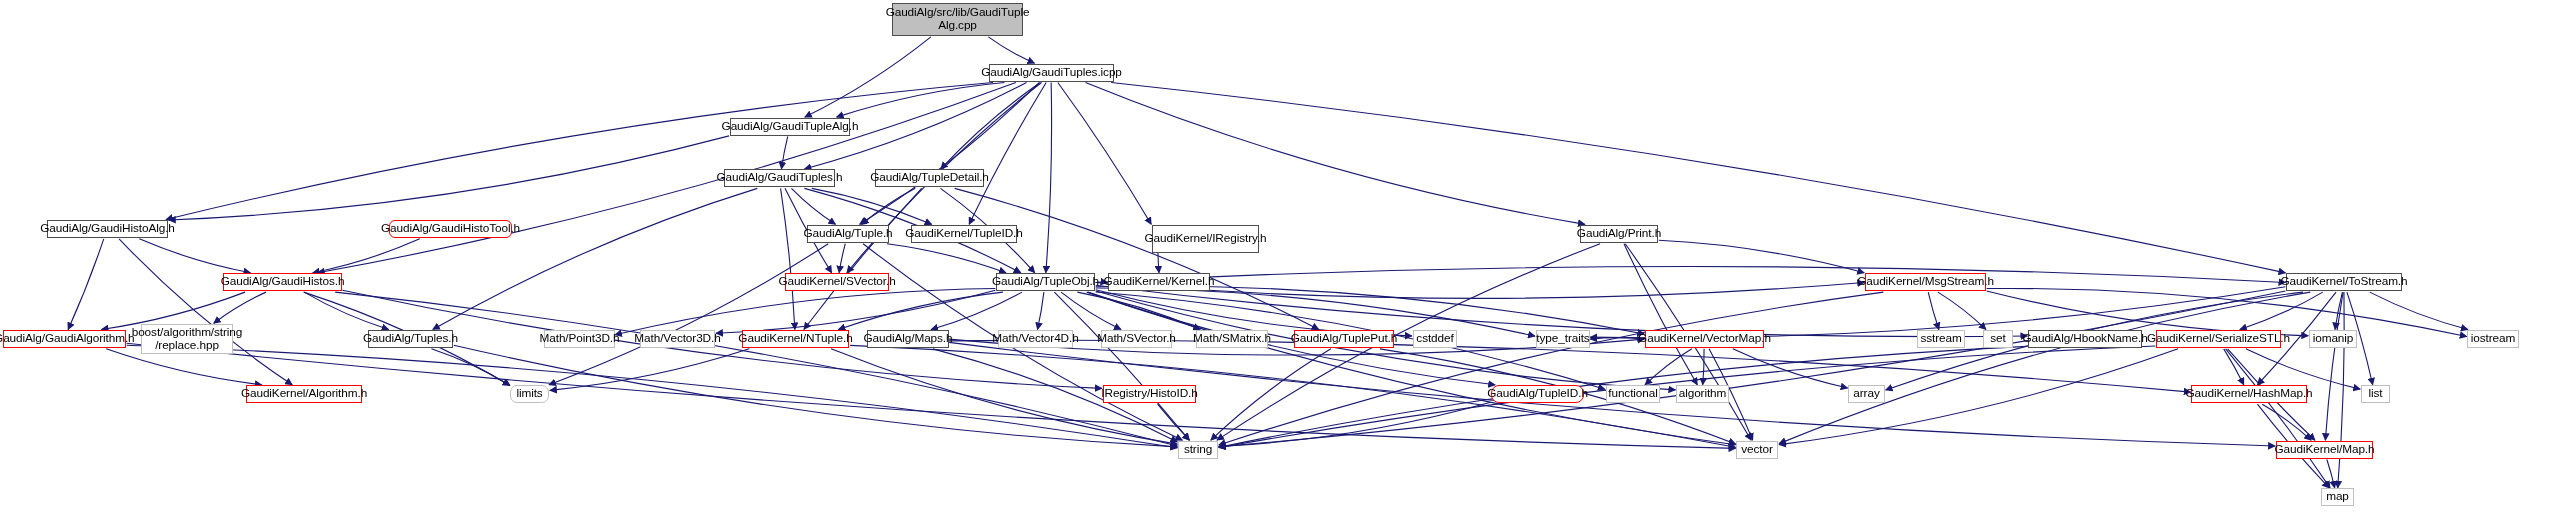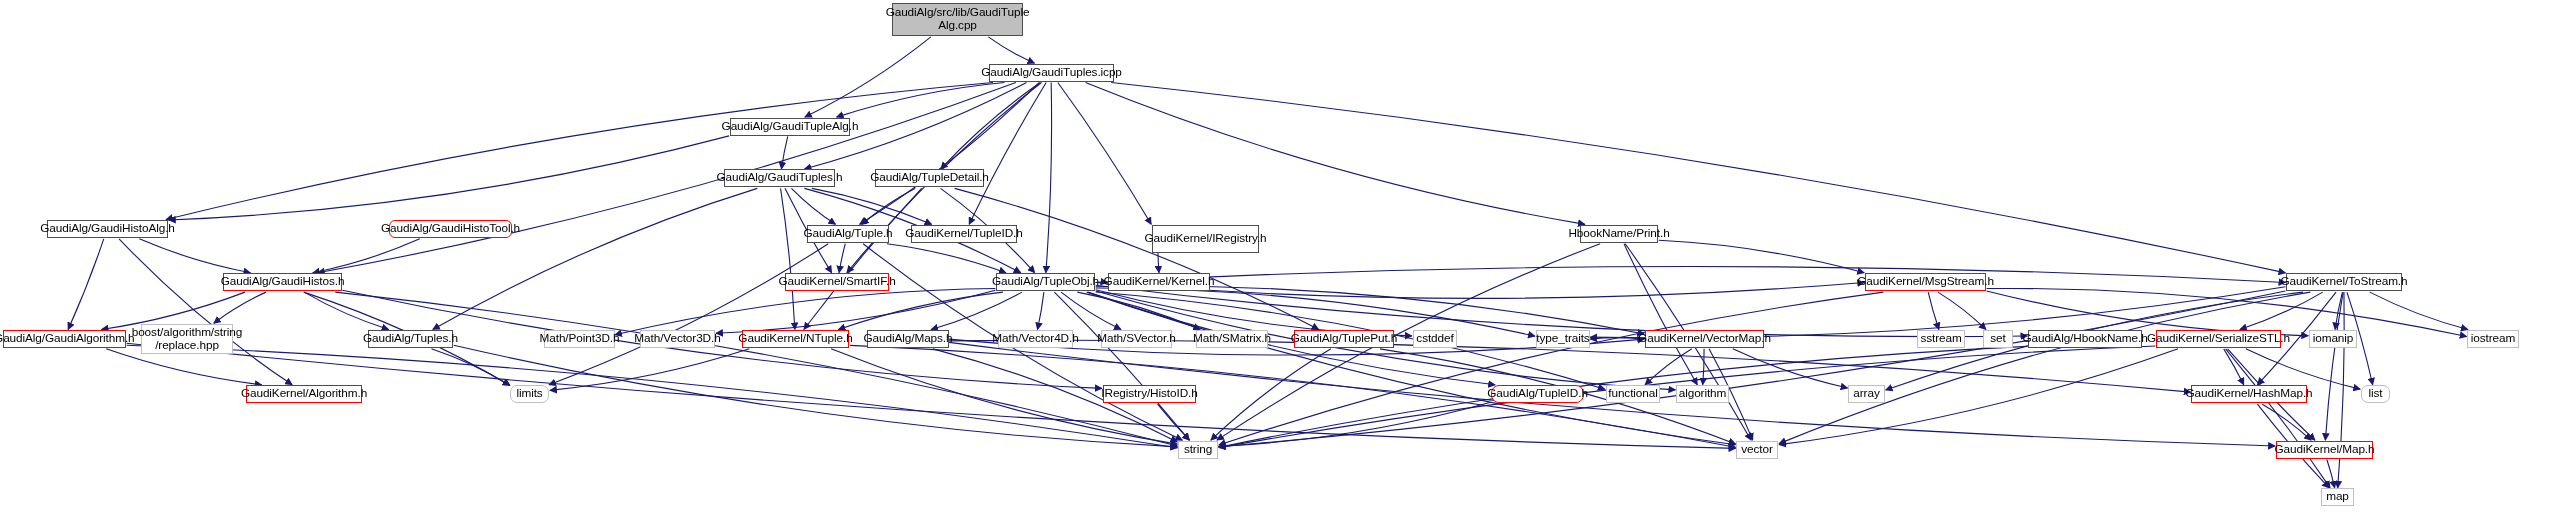--- a/index.html
+++ b/index.html
@@ -184,23 +184,23 @@
 Alg.cpp</div>
       <div class="node dark" style="left: 989px; top: 64px; width: 125px; height: 18px;">GaudiAlg/GaudiTuples.icpp</div>
       <div class="node dark" style="left: 730px; top: 118px; width: 120px; height: 18px;">GaudiAlg/GaudiTupleAlg.h</div>
       <div class="node dark" style="left: 724px; top: 169px; width: 111px; height: 18px;">GaudiAlg/GaudiTuples.h</div>
       <div class="node dark" style="left: 875px; top: 169px; width: 109px; height: 18px;">GaudiAlg/TupleDetail.h</div>
       <div class="node dark" style="left: 47px; top: 220px; width: 121px; height: 18px;">GaudiAlg/GaudiHistoAlg.h</div>
       <div class="node red" style="left: 389px; top: 220px; width: 123px; height: 18px; border-radius: 6px;">GaudiAlg/GaudiHistoTool.h</div>
       <div class="node dark" style="left: 807px; top: 225px; width: 82px; height: 18px;">GaudiAlg/Tuple.h</div>
       <div class="node dark" style="left: 911px; top: 225px; width: 106px; height: 18px;">GaudiKernel/TupleID.h</div>
       <div class="node dark" style="left: 1104px; top: 225px; width: 107px; height: 28px; margin-left: 48px;">GaudiKernel/IRegistry.h</div>
-      <div class="node dark" style="left: 1580px; top: 225px; width: 78px; height: 18px;">HbookName/Print.h</div>
+      <div class="node dark" style="left: 1580px; top: 225px; width: 78px; height: 18px;">GaudiAlg/Print.h</div>
       <div class="node red" style="left: 223px; top: 273px; width: 119px; height: 18px;">GaudiAlg/GaudiHistos.h</div>
-      <div class="node red" style="left: 785px; top: 273px; width: 104px; height: 18px;">GaudiKernel/SmartIF.h</div>
+      <div class="node red" style="left: 785px; top: 273px; width: 104px; height: 18px;">GaudiKernel/SVector.h</div>
       <div class="node dark" style="left: 996px; top: 273px; width: 99px; height: 18px;">GaudiAlg/TupleObj.h</div>
       <div class="node dark" style="left: 1108px; top: 273px; width: 102px; height: 18px;">GaudiKernel/Kernel.h</div>
       <div class="node red" style="left: 1865px; top: 273px; width: 121px; height: 18px;">GaudiKernel/MsgStream.h</div>
       <div class="node dark" style="left: 2286px; top: 273px; width: 116px; height: 18px;">GaudiKernel/ToStream.h</div>
       <div class="node red" style="left: 2.8px; top: 330px; width: 123px; height: 18px;">GaudiAlg/GaudiAlgorithm.h</div>
       <div class="node " style="left: 141px; top: 324px; width: 92px; height: 30px;">boost/algorithm/string
 /replace.hpp</div>
       <div class="node dark" style="left: 368px; top: 330px; width: 85px; height: 18px;">GaudiAlg/Tuples.h</div>
       <div class="node " style="left: 544px; top: 330px; width: 71px; height: 18px;">Math/Point3D.h</div>
       <div class="node " style="left: 640px; top: 330px; width: 75px; height: 18px;">Math/Vector3D.h</div>
@@ -220,20 +220,20 @@
       <div class="node " style="left: 2309px; top: 330px; width: 48px; height: 18px;">iomanip</div>
       <div class="node " style="left: 2467px; top: 330px; width: 52px; height: 18px;">iostream</div>
       <div class="node red" style="left: 246px; top: 385px; width: 116px; height: 18px;">GaudiKernel/Algorithm.h</div>
       <div class="node " style="left: 510px; top: 385px; width: 39px; height: 18px; border-radius: 7px;">limits</div>
       <div class="node red" style="left: 1103px; top: 385px; width: 93px; height: 18px;">IRegistry/HistoID.h</div>
       <div class="node red" style="left: 1491px; top: 385px; width: 93px; height: 18px; border-radius: 8px;">GaudiAlg/TupleID.h</div>
       <div class="node " style="left: 1606px; top: 385px; width: 54px; height: 18px;">functional</div>
       <div class="node " style="left: 1676px; top: 385px; width: 53px; height: 18px;">algorithm</div>
       <div class="node " style="left: 1848px; top: 385px; width: 37px; height: 18px; text-align: right;">array</div>
       <div class="node red" style="left: 2191px; top: 385px; width: 116px; height: 18px;">GaudiKernel/HashMap.h</div>
-      <div class="node " style="left: 2361px; top: 385px; width: 29px; height: 18px; border-radius: 7px;">list</div>
+      <div class="node " style="left: 2361px; top: 385px; width: 29px; height: 18px;">list</div>
       <div class="node " style="left: 1178px; top: 441px; width: 40px; height: 18px;">string</div>
       <div class="node " style="left: 1736px; top: 441px; width: 42px; height: 18px;">vector</div>
       <div class="node red" style="left: 2276px; top: 441px; width: 97px; height: 18px;">GaudiKernel/Map.h</div>
       <div class="node " style="left: 2321px; top: 488px; width: 33px; height: 18px;">map</div>
     </div>
 </div>
 
 
 </body></html>

